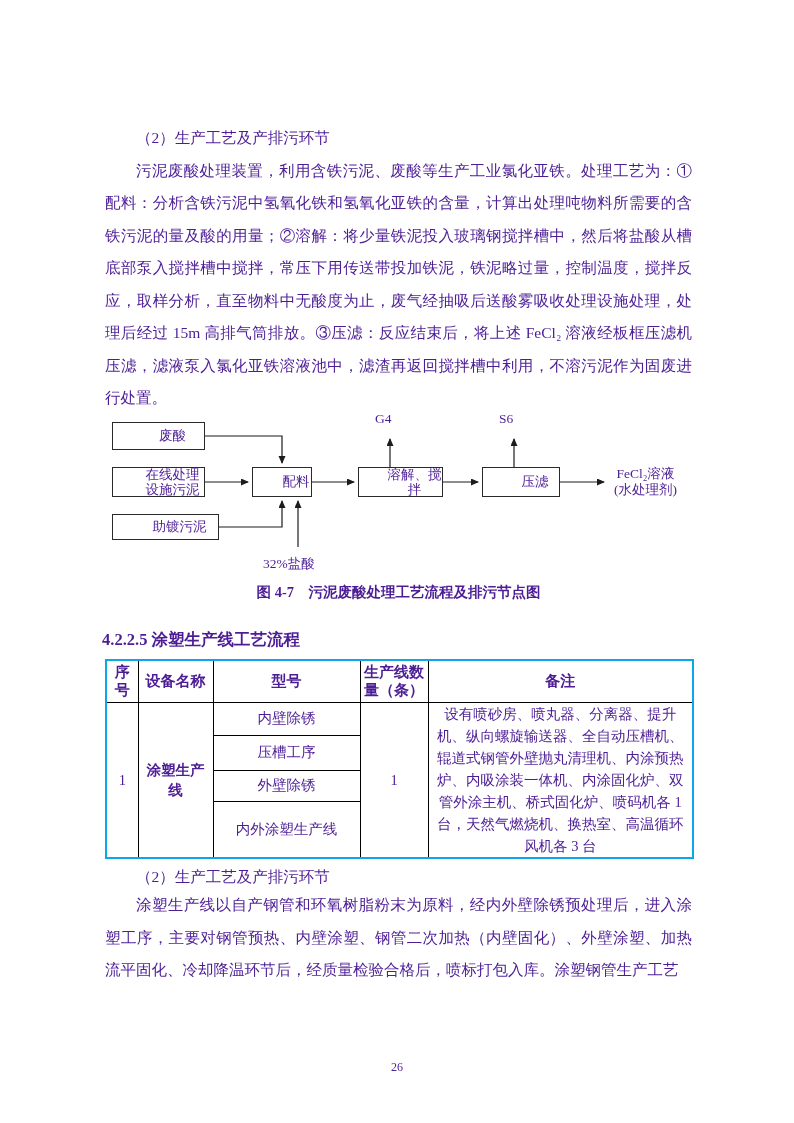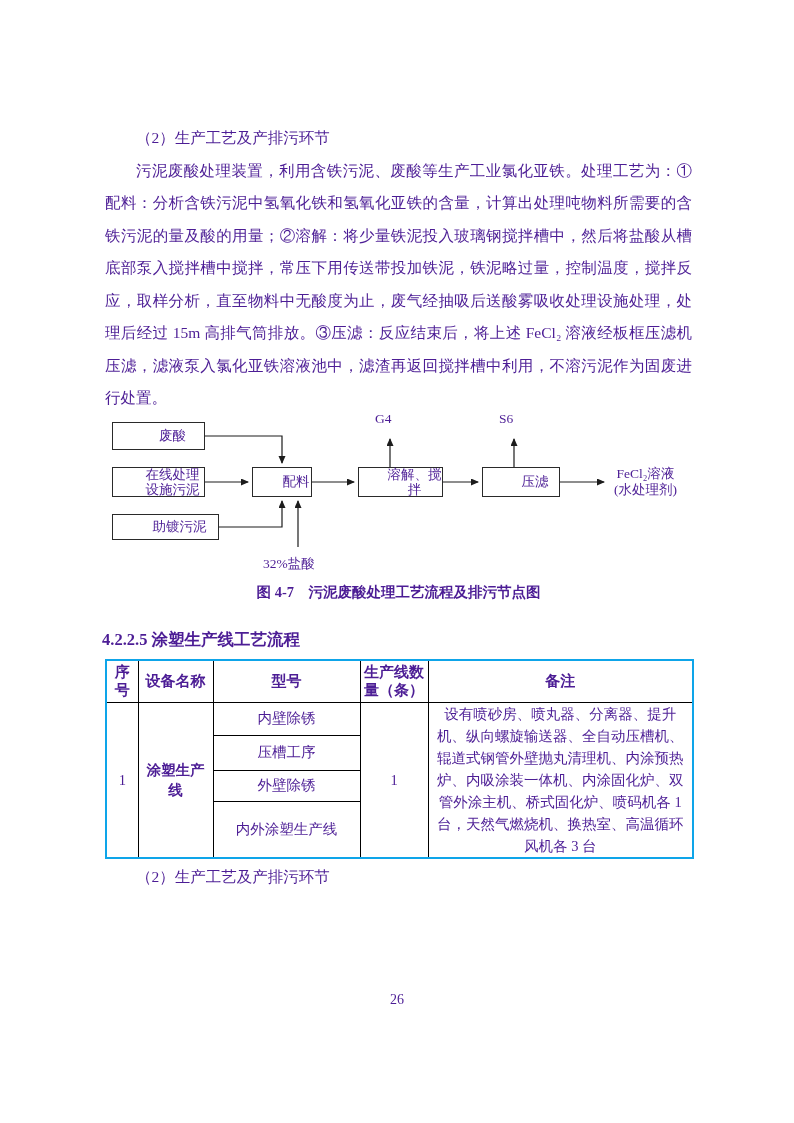--- a/index.html
+++ b/index.html
@@ -61,22 +61,22 @@
   table.equip th{font-weight:bold;font-size:15px;height:43px;line-height:18px;}
   th.narrow{font-size:14px;padding:0;}
   tr.r1{height:26px;} tr.r2{height:28px;} tr.r3{height:25px;} tr.r4{height:45px;}
   td.name{padding:0 2px;line-height:20px;font-weight:bold;}
   td.remark{
     text-align:justify;vertical-align:top;
     font-size:14px;line-height:22px;
     padding:1px 4px 1px 6px;
   }
   .pageno{
-    position:absolute;top:992px;left:0;width:100%;
-    text-align:center;font-size:14px;
+    position:absolute;top:1060px;left:0;width:100%;
+    text-align:center;font-size:12px;
   }
 </style>
 </head>
 <body>
 
 <div class="page">
   <div class="content">
 
     <div class="line indent">（2）生产工艺及产排污环节</div>
 
@@ -157,16 +157,17 @@
           <td>外壁除锈</td>
         </tr>
         <tr class="r4">
           <td>内外涂塑生产线</td>
         </tr>
       </tbody>
     </table>
 
     <div class="line indent sub2">（2）生产工艺及产排污环节</div>
 
+    <p class="para p2">涂塑生产线以自产钢管和环氧树脂粉末为原料，经内外壁除锈预处理后，进入涂塑工序，主要对钢管预热、内壁涂塑、钢管二次加热（内壁固化）、外壁涂塑、加热流平固化、冷却降温环节后，经质量检验合格后，喷标打包入库。涂塑钢管生产工艺</p>
   </div>
 
   <div class="pageno">26</div>
 </div>
 
 </body></html>

